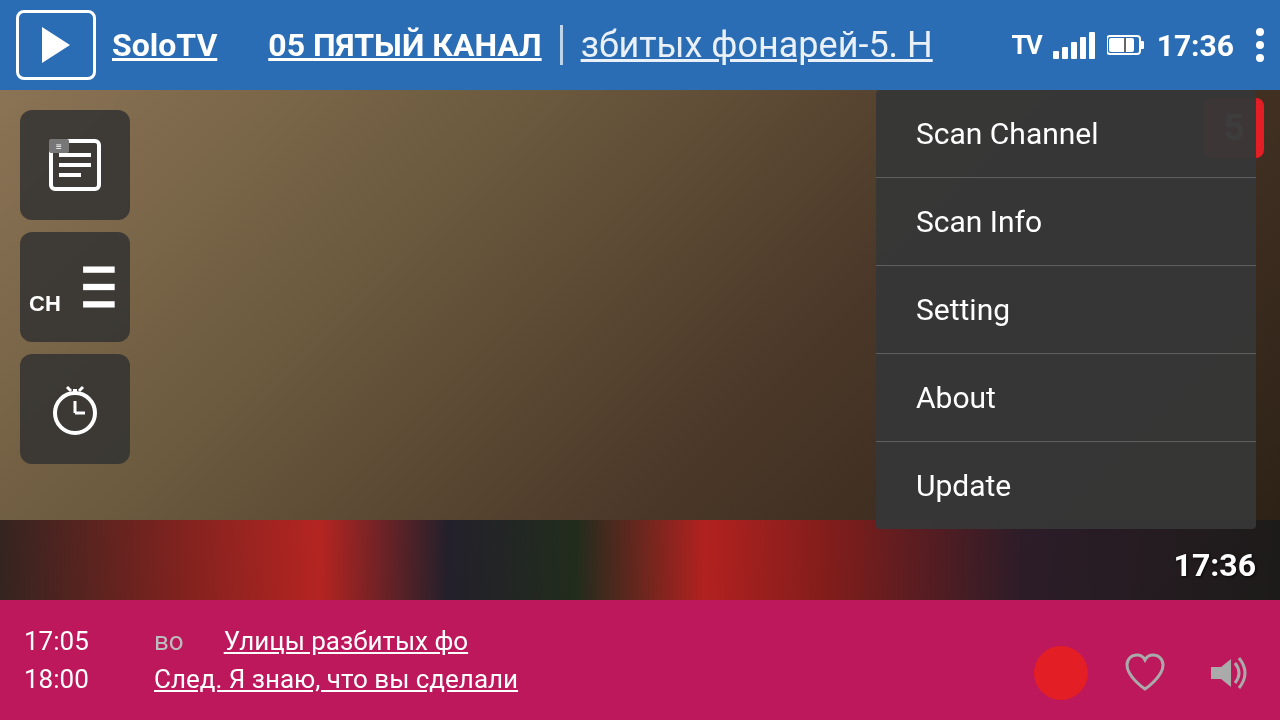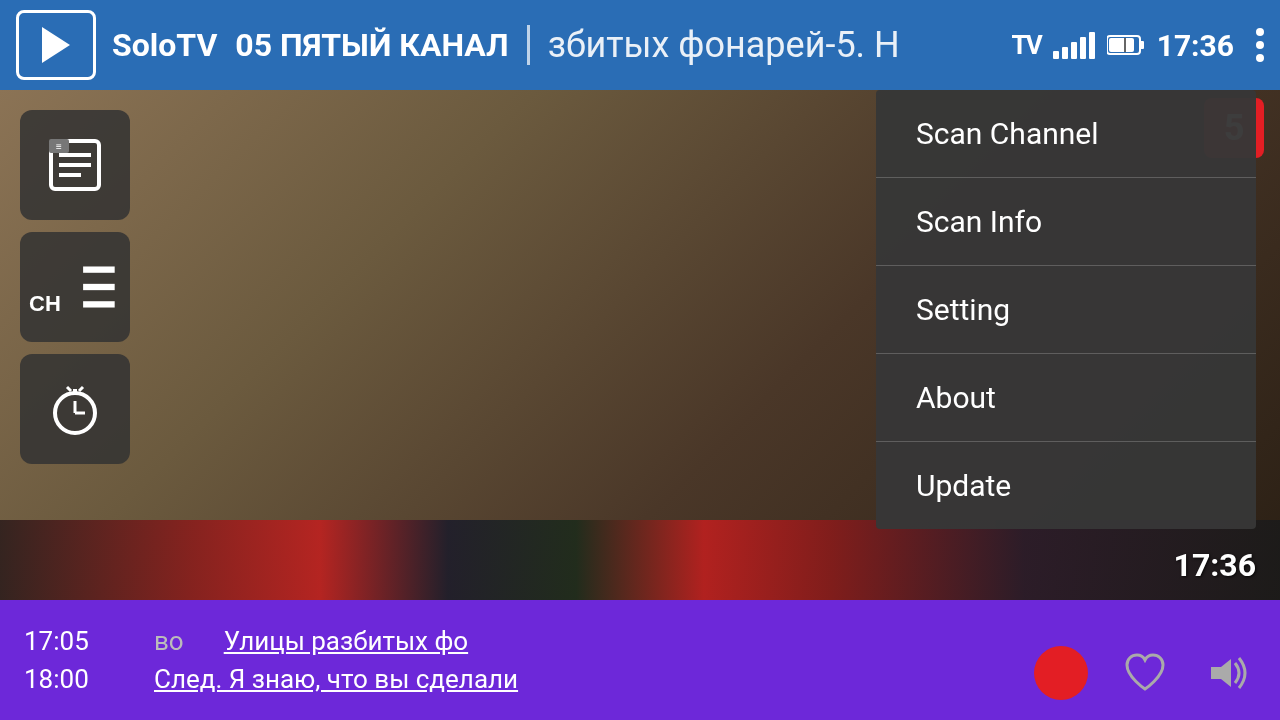--- a/index.html
+++ b/index.html
@@ -46,30 +46,32 @@
     }
 
     #channel-info {
       display: flex;
       align-items: center;
       color: #fff;
       font-size: 32px;
       font-weight: bold;
       gap: 18px;
       flex: 1;
+      text-decoration: underline;
     }
 
     #channel-name {
       font-size: 32px;
       font-weight: bold;
     }
 
     #channel-number-title {
       font-size: 32px;
       font-weight: bold;
+      margin-left: 33px;
     }
 
     #divider-bar {
       width: 3px;
       height: 40px;
       background: #fff;
       opacity: 0.7;
     }
 
     #program-title {
@@ -245,21 +247,21 @@
       border-bottom: none;
     }
 
     
     #bottom-bar {
       position: absolute;
       bottom: 0;
       left: 0;
       right: 0;
       height: 120px;
-      background: #6d28d9;
+      background: #be185d;
       display: flex;
       flex-direction: column;
       justify-content: center;
       padding: 0 24px;
     }
 
     #program-row-1 {
       display: flex;
       align-items: center;
       gap: 40px;

